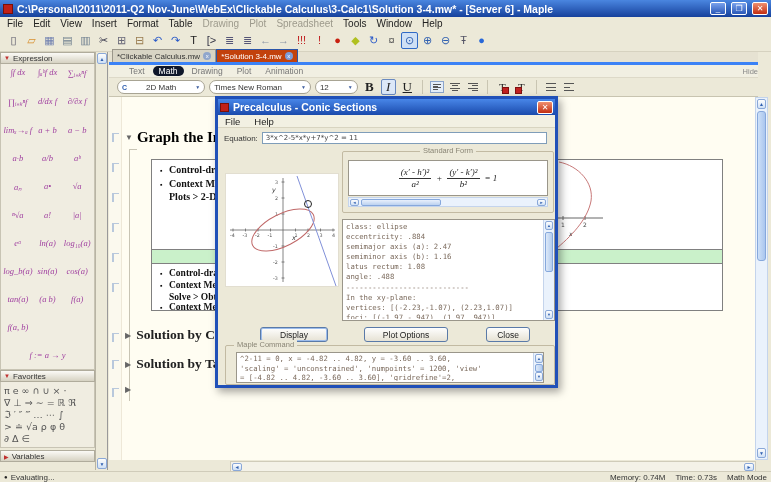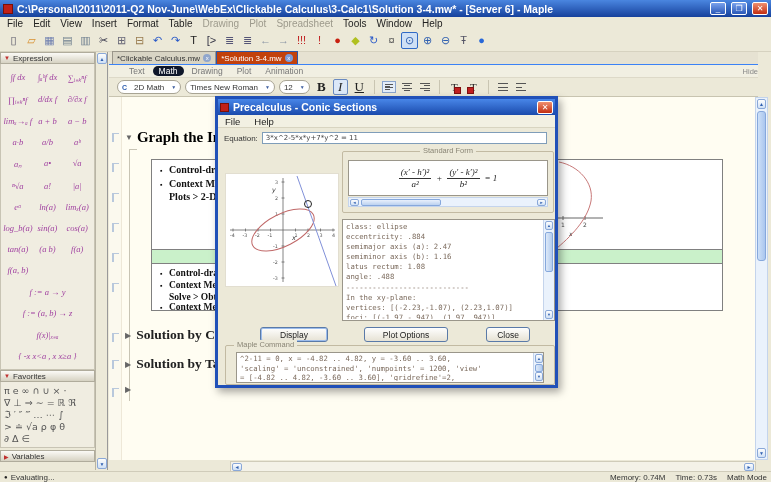--- a/index.html
+++ b/index.html
@@ -27,50 +27,50 @@
   font-size:11px;line-height:1;padding:0 1px}
 .tbi.active{border:1px solid #316ac5;background:#cfe0f5;border-radius:2px}
 .tsep{width:1px;height:14px;background:#c9c5b2;margin:0 3px}
 
 .dock{position:absolute;left:0;top:52px;width:96px;height:418px;background:#ece9d8;border-right:1px solid #b8b4a4}
 .phead{height:12px;background:linear-gradient(#fbfaf6,#d6d2c2);border:1px solid #b0ac9c;
   font-size:8px;color:#333;display:flex;align-items:center;gap:3px;padding:0 3px}
 .phead .tri{color:#c03030;font-size:6px}
 .pbody{background:#f0ede1;border:1px solid #c8c4b4;border-top:none;overflow:hidden}
 .expr-body{height:306px;display:grid;grid-template-columns:repeat(3,1fr);align-content:space-around;
-  row-gap:2px;padding:3px 2px;text-align:center;font-family:"Liberation Serif",serif;
+  row-gap:18px;padding:3px 2px;text-align:center;font-family:"Liberation Serif",serif;
   font-style:italic;font-size:8.5px;color:#a040a0}
 .pitem.wide{grid-column:span 3}
 .fav-body{height:66px;display:flex;flex-direction:column;justify-content:space-around;
   padding:2px 3px;font-size:9.5px;color:#555;font-family:"DejaVu Sans",sans-serif}
 .vbar{margin-top:2px}
 
 .dockscroll{position:absolute;left:96px;top:52px;width:12px;height:418px;background:#ece9d8;border-right:1px solid #999}
 .dockscroll .sarr{position:absolute;left:1px;width:10px;height:11px;background:linear-gradient(#fdfdfb,#cfe0f5);
   border:1px solid #8aa8d8;border-radius:2px;color:#3060b0;font-size:5px;display:flex;align-items:center;justify-content:center}
 
 .tabbar{position:absolute;left:109px;top:52px;right:13px;height:13px;background:#e6e2d2;
-  border-bottom:1px solid #3b82f6;display:flex;align-items:flex-end;padding-left:3px}
+  border-bottom:3px solid #3b82f6;display:flex;align-items:flex-end;padding-left:3px}
 .tab{height:13px;padding:0 4px;font-size:8px;display:flex;align-items:center;gap:3px;
   background:#d8d4c4;border:1px solid #9a968a;border-bottom:none;color:#333;white-space:nowrap}
 .tab.active{background:#c2410c;color:#fff;border-color:#2c56a8}
 .tclose{width:8px;height:8px;border-radius:50%;background:#90a6cc;color:#fff;font-size:6px;
   line-height:8px;text-align:center;flex:0 0 auto}
 .tab.active .tclose{background:#7c9ad8}
 
 .ctxbar{position:absolute;left:109px;top:65px;right:13px;height:13px;background:#f1efe2;
   display:flex;align-items:center;font-size:8.5px;color:#777;padding-left:14px;gap:3px;border-bottom:1px solid #ddd9c8}
 .mode{padding:0 6px;border-radius:7px}
 .mode.active{background:#0f172a;color:#fff}
 .hide-lbl{margin-left:auto;font-size:7.5px;color:#888}
 
 .fmtbar{position:absolute;left:109px;top:78px;right:13px;height:19px;background:#ece9d8;
   border-bottom:1px solid #c8c4b0;display:flex;align-items:center;gap:4px;padding-left:8px}
 .dd{height:14px;background:#fff;border:1px solid #a8a494;border-radius:7px;font-size:8px;
-  display:flex;align-items:center;gap:7px;padding:0 4px;color:#333;white-space:nowrap}
+  display:flex;align-items:center;gap:19px;padding:0 4px;color:#333;white-space:nowrap}
 .dd .c-ic{color:#3060b0;font-weight:bold;font-size:7px}
 .dd .darr{color:#4060a0;font-size:5px}
 .fmtbtn{width:15px;height:16px;display:flex;align-items:center;justify-content:center;
   font-family:"Liberation Serif",serif;font-size:13px;color:#222}
 .fmtbtn.boxed{border:1px solid #6a8ac0;background:#dce8f8;border-radius:2px}
 .lines{width:14px;height:12px;display:flex;flex-direction:column;justify-content:space-between;padding:2px 2px}
 .lines i{display:block;height:1px;background:#555}
 .lines.boxed{border:1px solid #8aa4cc;background:#e4edf8}
 .lines.l-left i:nth-child(even){width:60%}
 .lines.l-center i:nth-child(even){width:60%;margin:0 auto}
@@ -242,21 +242,21 @@
         <span class="pitem">a/b</span>
         <span class="pitem">aᵇ</span>
         <span class="pitem">aₙ</span>
         <span class="pitem">a•</span>
         <span class="pitem">√a</span>
         <span class="pitem">ⁿ√a</span>
         <span class="pitem">a!</span>
         <span class="pitem">|a|</span>
         <span class="pitem">eᵃ</span>
         <span class="pitem">ln(a)</span>
-        <span class="pitem">limₓ(a)</span>
+        <span class="pitem">log₁₀(a)</span>
         <span class="pitem">log_b(a)</span>
         <span class="pitem">sin(a)</span>
         <span class="pitem">cos(a)</span>
         <span class="pitem">tan(a)</span>
         <span class="pitem">(a b)</span>
         <span class="pitem">f(a)</span>
         <span class="pitem">f(a, b)</span>
         <span class="pitem wide">f := a → y</span>
         <span class="pitem wide">f := (a, b) → z</span>
         <span class="pitem wide">f(x)|ₓ₌ₐ</span>

